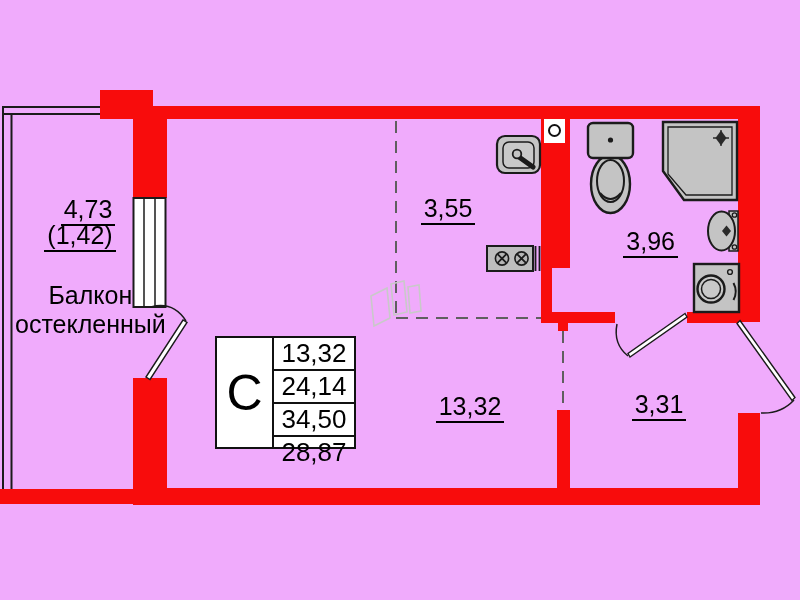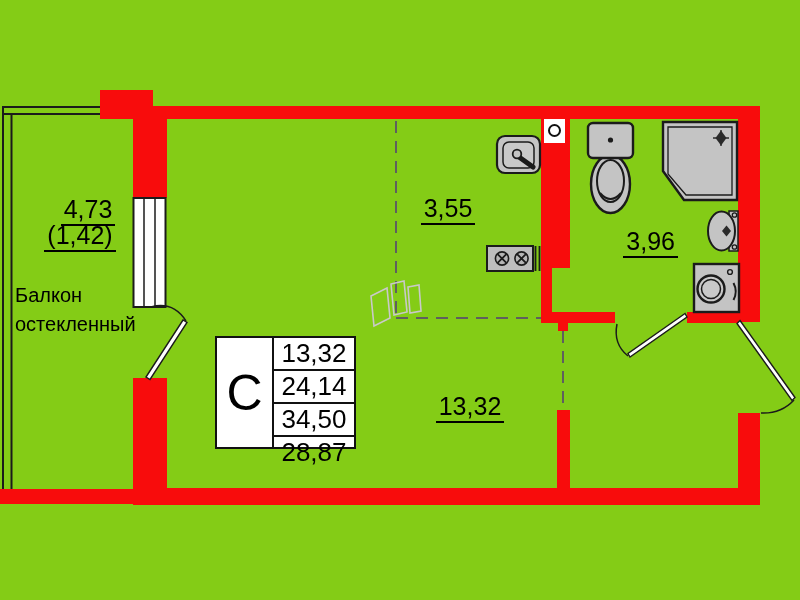--- a/index.html
+++ b/index.html
@@ -1,26 +1,26 @@
 <!DOCTYPE html>
 <html><head>
 <meta charset="utf-8">
 <style>
   html,body { margin:0; padding:0; background:#ffffff; }
   .canvas {
-    position:relative; width:800px; height:600px; background:#84cc16;
+    position:relative; width:800px; height:600px; background:#f0abfc;
     font-family:"Liberation Sans", sans-serif; color:#000; overflow:hidden;text-decoration:underline;
   }
   .canvas * { box-sizing:border-box; }
   .plan-svg { position:absolute; left:0; top:0; }
 
   .area-label { position:absolute; text-align:center; font-size:25px; line-height:1.05; white-space:nowrap; }
   .area-label .u { display:inline-block; border-bottom:2px solid #000; padding:0 3px 2px 3px; }
 
-  .balcony-name { position:absolute; left:15px; top:281px; font-size:20px; line-height:29px; }
+  .balcony-name { position:absolute; left:15px; top:281px; font-size:25px; line-height:29px;text-align:center; }
 
   .info-table {
     position:absolute; left:215px; top:336px; width:141px; height:113px;
     border:2px solid #111; display:flex; background:#fff;
   }
   .info-table .type-cell {
     width:57px; border-right:2px solid #111;
     display:flex; align-items:center; justify-content:center;
     font-size:50px;
   }
@@ -164,20 +164,23 @@
 
   <div class="area-label" style="left:407px; top:195px; width:82px;">
     <span class="u">3,55</span>
   </div>
   <div class="area-label" style="left:596px; top:228px; width:82px;text-align:right;">
     <span class="u">3,96</span>
   </div>
   <div class="area-label" style="left:424px; top:393px; width:92px;">
     <span class="u">13,32</span>
   </div>
+  <div class="area-label" style="left:618px; top:391px; width:82px;">
+    <span class="u">3,31</span>
+  </div>
 
   <div class="info-table">
     <div class="type-cell">С</div>
     <div class="values">
       <div class="value-row">13,32</div>
       <div class="value-row">24,14</div>
       <div class="value-row">34,50</div>
       <div class="value-row">28,87</div>
     </div>
   </div>

